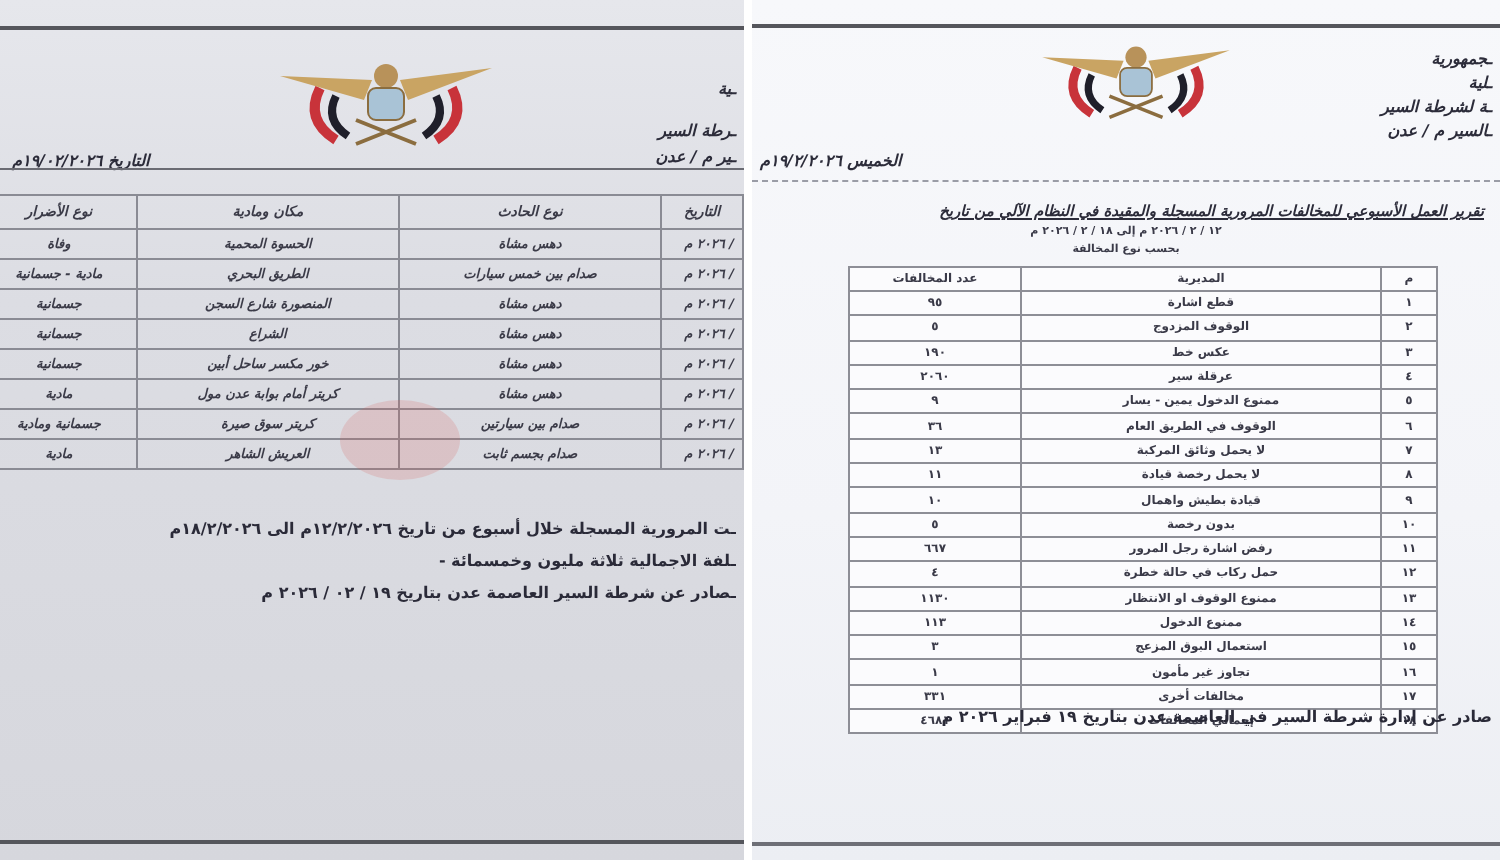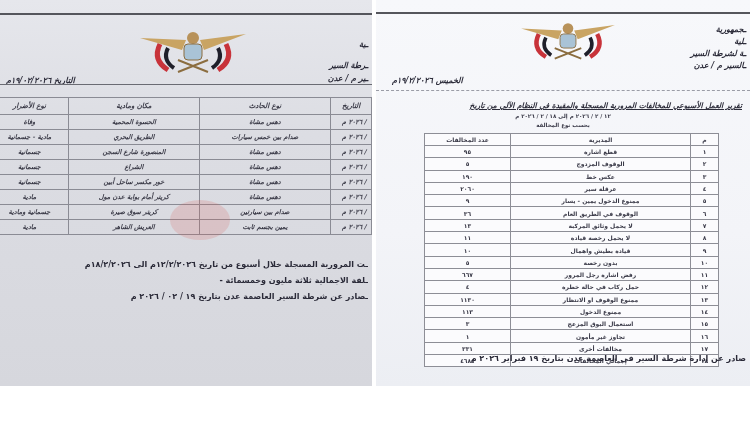--- a/index.html
+++ b/index.html
@@ -1,19 +1,19 @@
 <!DOCTYPE html>
 <html><head>
 <meta charset="utf-8">
 <style>
   * { box-sizing: border-box; margin: 0; padding: 0; }
   html, body { width: 750px; height: 430px; overflow: hidden; background: #ffffff; }
   body { position: relative; font-family: "DejaVu Sans", sans-serif; color: #2a2a35; }
 
-  .page { position: absolute; top: 0; height: 386px; overflow: hidden; direction: rtl; }
+  .page { position: absolute; top: 0; height: 430px; overflow: hidden; direction: rtl; }
   .page-left { left: 0; width: 372px; background: linear-gradient(180deg, #e6e7ec 0%, #dcdde3 35%, #d6d7dd 100%); }
   .page-right { left: 376px; width: 374px; background: linear-gradient(180deg, #f7f8fb 0%, #f3f4f8 60%, #eceef3 100%); }
   .gap { position: absolute; left: 372px; width: 4px; top: 0; height: 430px; background: #ffffff; }
 
   .top-rule { position: absolute; left: 0; right: 0; height: 2px; background: #55565c; }
   .bottom-rule { position: absolute; left: 0; right: 0; height: 2px; background: #55565c; }
 
   .emblem { position: absolute; width: 110px; height: 52px; }
   .emblem svg { width: 100%; height: 100%; }
 
@@ -123,21 +123,21 @@
           <td>مادية</td>
         </tr>
       <tr>
           <td class="c-date">/ ٢٠٢٦ م</td>
           <td>صدام بين سيارتين</td>
           <td>كريتر سوق صيرة</td>
           <td>جسمانية ومادية</td>
         </tr>
       <tr>
           <td class="c-date">/ ٢٠٢٦ م</td>
-          <td>يمين بجسم ثابت</td>
+          <td>صدام بجسم ثابت</td>
           <td>العريش الشاهر</td>
           <td>مادية</td>
         </tr>
     </tbody>
   </table>
 
   <div class="watermark" style="left:170px; top:200px; width:60px; height:40px; background:#d9534f;"></div>
 
   <div class="lbody">
     <div>ـت المرورية المسجلة خلال أسبوع من تاريخ ١٢/٢/٢٠٢٦م الى ١٨/٢/٢٠٢٦م</div>
@@ -167,21 +167,21 @@
     </svg>
   </div>
 
   <div class="org" style="top:24px; line-height:12px;">
     <div>ـجمهورية</div>
     <div>ـلية</div>
     <div>ـة لشرطة السير</div>
     <div>ـالسير م / عدن</div>
   </div>
 
-  <div class="datebar" style="top:76px; left:4px;margin-left:12px;">الخميس ١٩/٢/٢٠٢٦م</div>
+  <div class="datebar" style="top:76px; left:4px;">الخميس ١٩/٢/٢٠٢٦م</div>
   <div class="hr-dashed" style="top:90px;"></div>
 
   <div class="rtitle">تقرير العمل الأسبوعي للمخالفات المرورية المسجلة والمقيدة في النظام الآلي من تاريخ</div>
   <div class="rsub" style="top:113px;">١٢ / ٢ / ٢٠٢٦ م إلى ١٨ / ٢ / ٢٠٢٦ م</div>
   <div class="rsub" style="top:122px;">بحسب نوع المخالفة</div>
 
   <table class="rtable">
     <thead>
       <tr>
         <th class="c-no">م</th>

